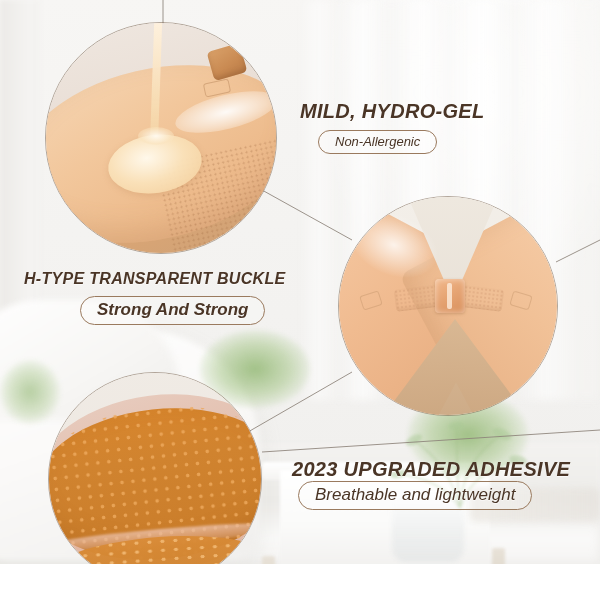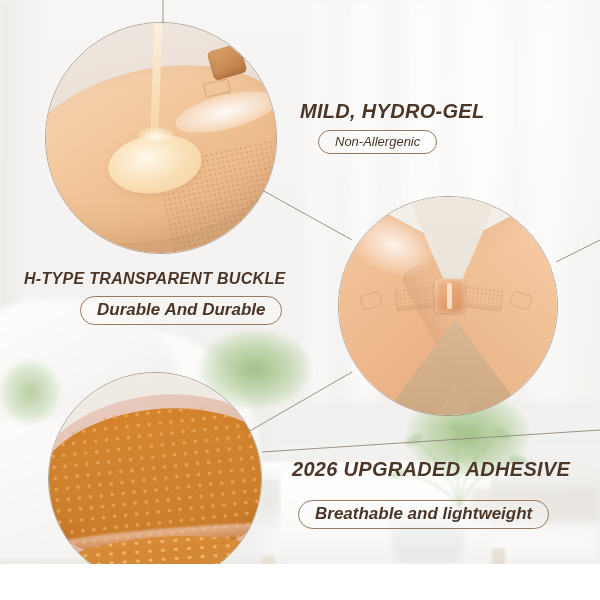--- a/index.html
+++ b/index.html
@@ -421,21 +421,21 @@
   .ft1 { left: 300px; top: 100px; }
   .ft1 .headline { font-size: 20px; }
   .ft1 .pill { font-size: 13px; margin-top: 7px; margin-left: 18px; }
 
   .ft2 { left: 24px; top: 270px; }
   .ft2 .headline { font-size: 16px; }
   .ft2 .pill { font-size: 17px; font-weight: bold; margin-top: 8px; margin-left: 56px; }
 
   .ft3 { left: 292px; top: 458px; }
   .ft3 .headline { font-size: 20px; }
-  .ft3 .pill { font-size: 17px; font-weight: bold; margin-top: 19px; margin-left: 6px; }
+  .ft3 .pill { font-size: 17px; font-weight: normal; margin-top: 0; margin-left: 6px; }
 </style>
 </head>
 <body>
 
 <div id="stage">
 
   <div class="bg-base"></div>
   <div class="bg-wall-edge"></div>
   <div class="bg-window-glow"></div>
   <div class="bg-curtain"></div>
@@ -518,21 +518,21 @@
     <div class="lower-dots"></div>
   </div>
 
   <div class="feature-text ft1">
     <div class="headline">MILD, HYDRO-GEL</div>
     <div class="pill">Non-Allergenic</div>
   </div>
 
   <div class="feature-text ft2">
     <div class="headline">H-TYPE TRANSPARENT BUCKLE</div>
-    <div class="pill">Durable And Durable</div>
+    <div class="pill">Strong And Strong</div>
   </div>
 
   <div class="feature-text ft3">
-    <div class="headline">2026 UPGRADED ADHESIVE</div>
+    <div class="headline">2023 UPGRADED ADHESIVE</div>
     <div class="pill">Breathable and lightweight</div>
   </div>
 
 </div>
 
 </body></html>

